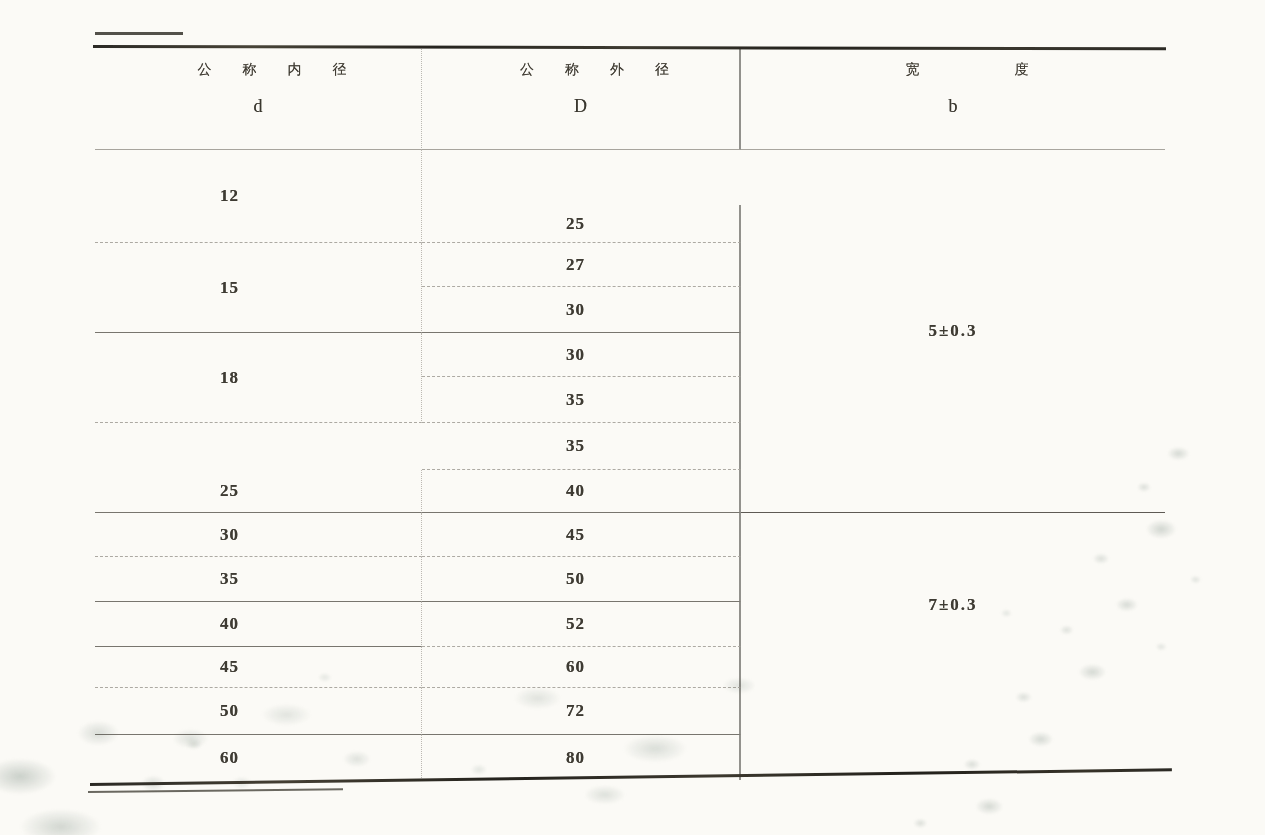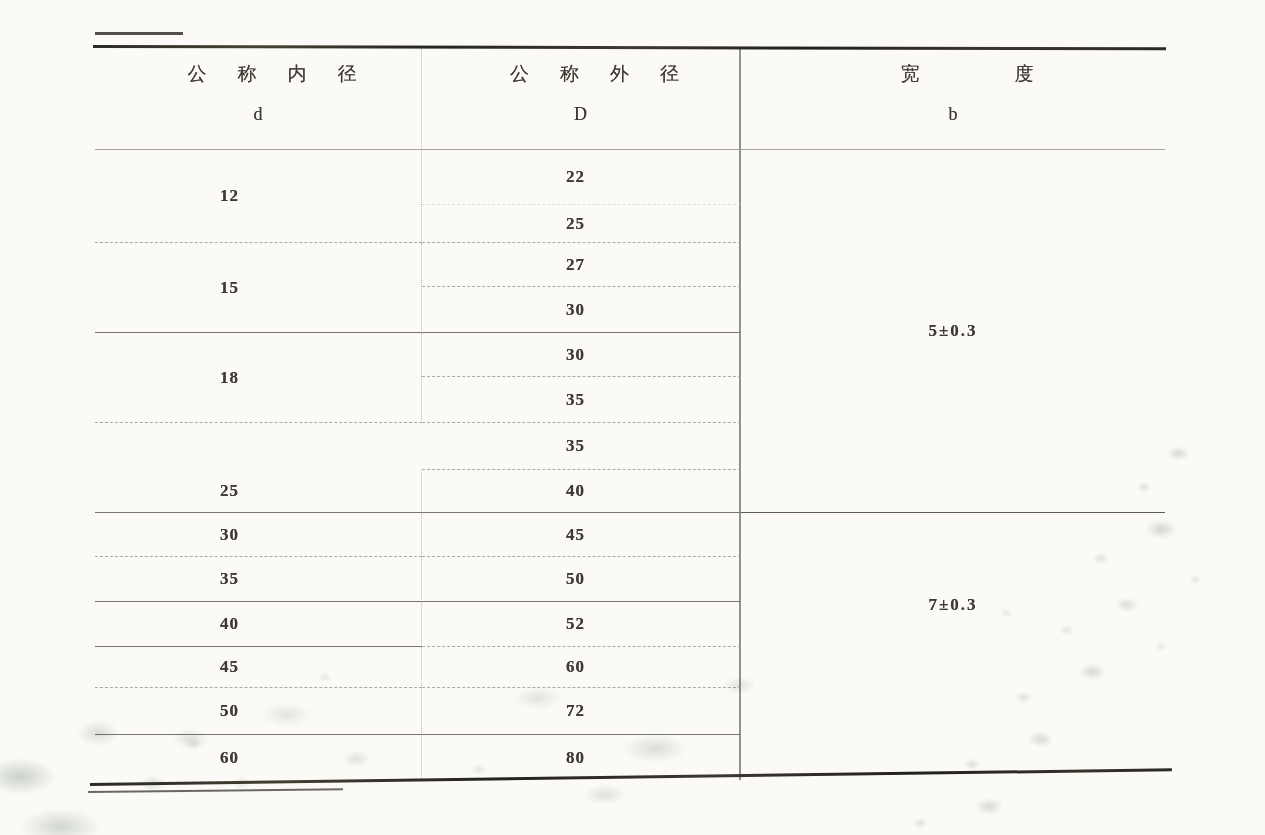--- a/index.html
+++ b/index.html
@@ -84,21 +84,21 @@
   .b-g0 { border-bottom:1px solid rgba(58,55,48,.82); }
   .b-g1 { padding-bottom:83px; }
 
   
   .hdr {
     flex-direction:column; justify-content:flex-start;
     padding:14px 0 0 0;
     border-bottom:1px solid rgba(100,95,85,.55);
   }
   .hdr .title {
-    font-size:19px; font-weight:400; color:#403c33;
+    font-size:14px; font-weight:400; color:#403c33;
     letter-spacing:31px; margin-right:-31px; white-space:nowrap;margin-left:28px;
   }
   .hdr-c3 .title { letter-spacing:95px; margin-right:-95px; }
   .hdr .sym { margin-top:17px; font-size:18px; font-weight:400; letter-spacing:0; color:#3a372f; }
 
   
   .rule { position:absolute; pointer-events:none; }
   #rule-top {
     left:93px; top:45px; width:1073px; height:3px;
     transform:rotate(.12deg); transform-origin:left center;
@@ -134,21 +134,20 @@
     <div class="cell hdr hdr-c2 col2" style="grid-column:2;grid-row:1">
       <span class="title">公称外径</span>
       <span class="sym">D</span>
     </div>
     <div class="cell hdr hdr-c3 col3" style="grid-column:3;grid-row:1">
       <span class="title">宽度</span>
       <span class="sym">b</span>
     </div>
 
   <div class="cell col1 d-g0" style="grid-area: 2 / 1 / 4; text-align: right;">12</div>
-      <div class="cell col2 D-r1" style="grid-area: 2 / 2 / 3;">22</div>
       <div class="cell col2 D-r2" style="grid-area: 3 / 2 / 4;">25</div>
       <div class="cell col1 d-g1" style="grid-area: 4 / 1 / 6;">15</div>
       <div class="cell col2 D-r3" style="grid-area: 4 / 2 / 5;">27</div>
       <div class="cell col2 D-r4" style="grid-area: 5 / 2 / 6;">30</div>
       <div class="cell col1 d-g2" style="grid-area: 6 / 1 / 8;">18</div>
       <div class="cell col2 D-r5" style="grid-area: 6 / 2 / 7;">30</div>
       <div class="cell col2 D-r6" style="grid-area: 7 / 2 / 8;">35</div>
       <div class="cell col2 D-r7" style="grid-area: 8 / 2 / 9;">35</div>
       <div class="cell col1 d-g4" style="grid-area: 9 / 1 / 10;">25</div>
       <div class="cell col2 D-r8" style="grid-area: 9 / 2 / 10;">40</div>

